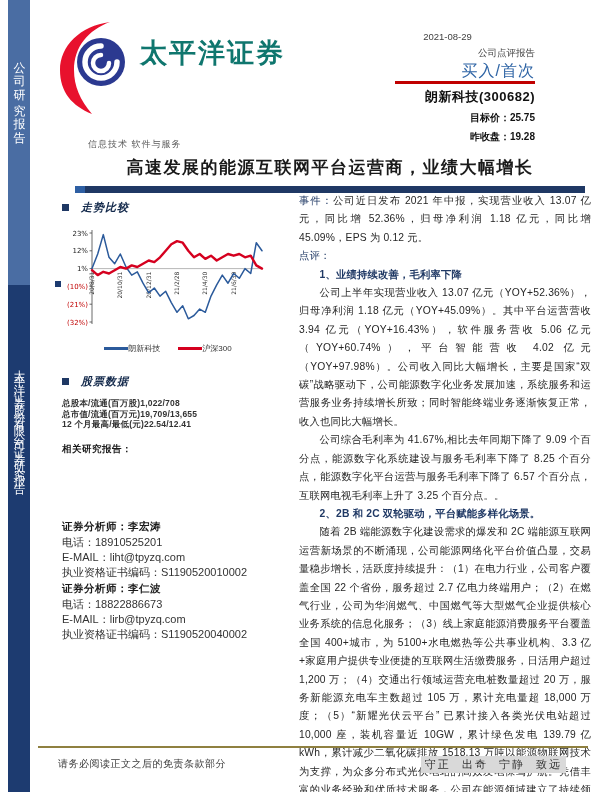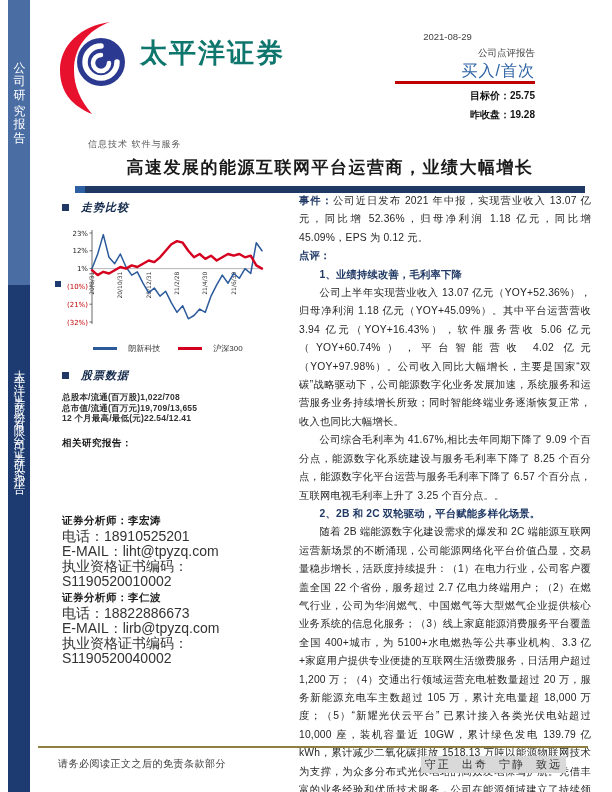--- a/index.html
+++ b/index.html
@@ -31,35 +31,35 @@
          font-size:17px;font-weight:bold;color:#1a1a1a;letter-spacing:1.5px;}
   .title-bar{position:absolute;left:75px;top:186px;width:510px;height:7px;background:#1f3864;}
   .title-bar-cap{position:absolute;left:0;top:0;width:10px;height:7px;background:#2e5fa3;}
   
   .left-col{position:absolute;left:62px;top:200px;width:212px;}
   .sec-head{display:flex;align-items:center;font-size:11px;font-weight:bold;
             font-style:italic;color:#13294b;letter-spacing:1px;}
   .bullet{width:7px;height:7px;background:#1f3864;margin-right:12px;flex:0 0 auto;}
   .chart-box{margin-top:10px;}
   .legend{display:flex;justify-content:center;gap:18px;align-items:center;margin-top:2px;}
-  .legend-item{display:flex;align-items:center;gap:11px;font-size:8px;color:#333;}
+  .legend-item{display:flex;align-items:center;gap:0;font-size:8px;color:#333;}
   .legend-swatch{width:24px;height:3px;}
-  .stock-head{margin-top:14px;text-align:right;}
+  .stock-head{margin-top:20px;text-align:right;}
   .stock-rows{margin-top:9px;}
   .stock-row{display:flex;justify-content:flex-start;font-size:8.5px;color:#333;
              line-height:10.5px;letter-spacing:.2px;font-weight:bold;}
   .related{margin-top:13px;font-size:9.5px;font-weight:bold;color:#1a1a1a;letter-spacing:.5px;}
   .analysts{margin-top:62px;}
   .an-name{font-size:10.5px;font-weight:bold;color:#1a1a1a;line-height:17px;letter-spacing:.5px;}
-  .an-line{font-size:14px;color:#333;line-height:15px;}
+  .an-line{font-size:11px;color:#333;line-height:15px;}
   
   .right-col{position:absolute;left:299px;top:192px;width:292px;
              font-size:10.3px;line-height:18.4px;letter-spacing:.2px;text-align:justify;}
   .right-col p{margin:0;}
-  .b-navy{font-weight:bold;color:#1f3864;}
+  .b-navy{font-weight:normal;color:#1f3864;}
   .h-navy{font-weight:bold;color:#1f3864;text-indent:2em;}
   .para{text-indent:2em;}
   .comment-label{margin-top:5px;}
   
   .footer-line{position:absolute;left:38px;top:746px;width:550px;height:2px;background:#8f8040;}
   .footer-disclaimer{position:absolute;left:58px;top:757px;font-size:10px;color:#3a3a3a;letter-spacing:.5px;}
   .footer-motto{position:absolute;right:46px;top:756px;font-size:11px;color:#333;
                 background:#d9d9d9;padding:1px 4px;letter-spacing:2px;word-spacing:6px;}
   svg text{font-family:"DejaVu Sans",sans-serif;}
 </style>
@@ -86,20 +86,21 @@
     <div class="logo-text">
       <div class="logo-cn">太平洋证券</div>
     </div>
   </div>
 
   <div class="head-right">
     <div class="meta-date">2021-08-29</div>
     <div class="meta-type">公司点评报告</div>
     <div class="meta-rating">买入/首次</div>
     <div class="rating-underline"></div>
+    <div class="meta-stock">朗新科技(300682)</div>
     <div class="meta-kv"><span>目标价：</span><span>25.75</span></div>
     <div class="meta-kv"><span>昨收盘：</span><span>19.28</span></div>
   </div>
 
   <div class="sector">信息技术 软件与服务</div>
   <div class="title">高速发展的能源互联网平台运营商，业绩大幅增长</div>
   <div class="title-bar">
       <span class="title-bar-cap"></span>
     </div>
 

